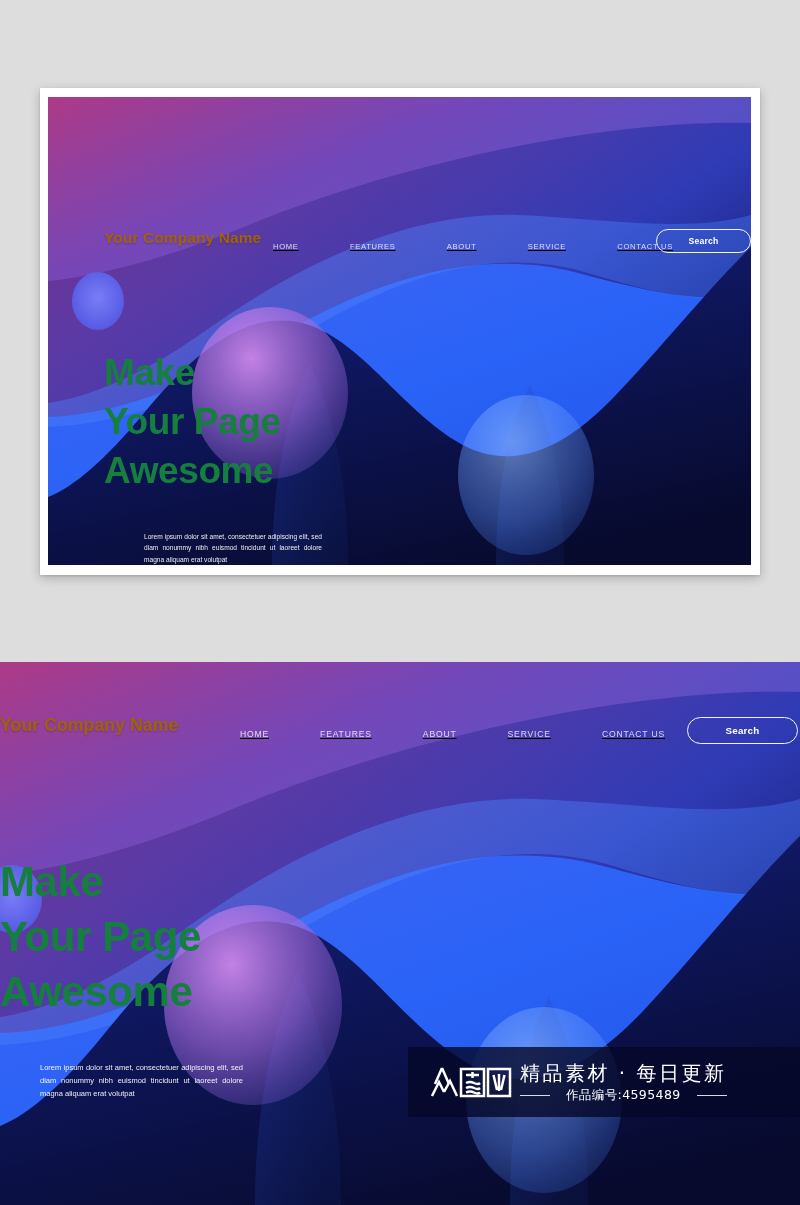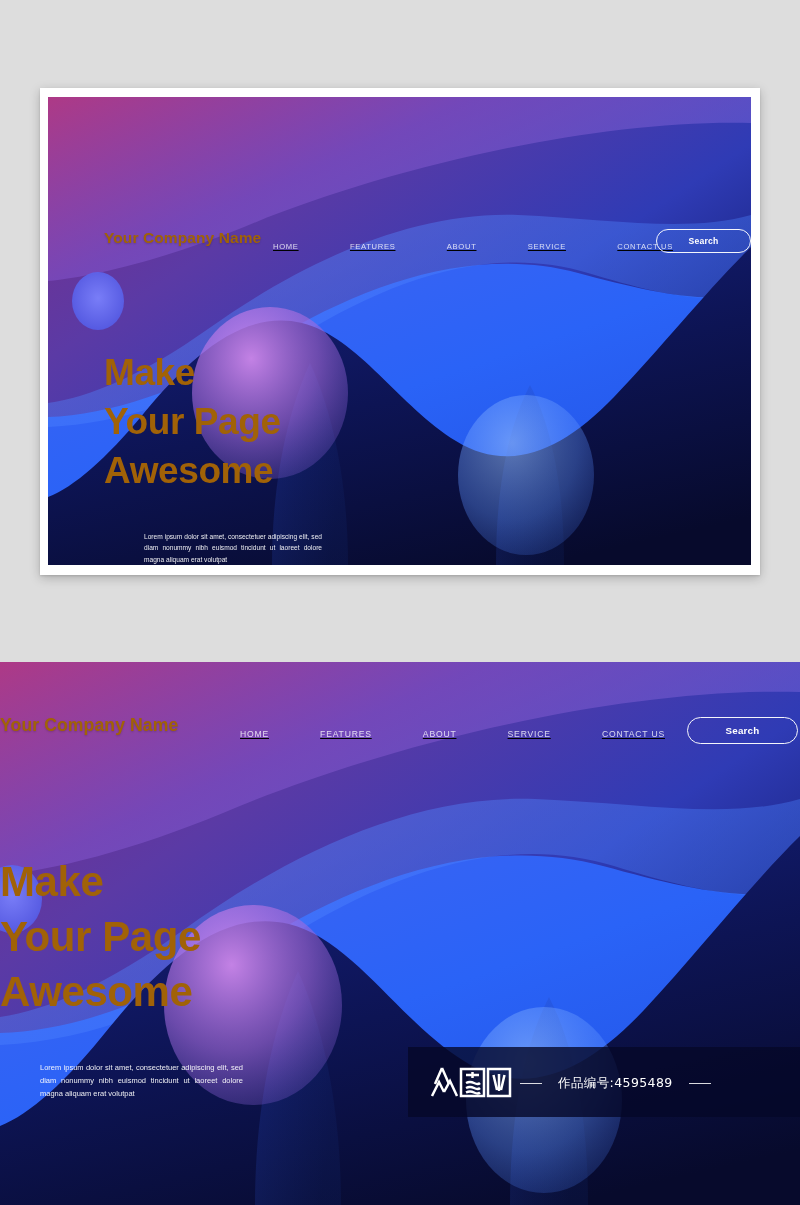--- a/index.html
+++ b/index.html
@@ -92,21 +92,21 @@
     align-items: center;
     justify-content: center;
     background: transparent;
     box-sizing: border-box;
     white-space: nowrap;
     text-align: right;
   }
 
   .headline {
     position: absolute;
-    color: #a16207;
+    color: #15803d;
     font-weight: bold;
     letter-spacing: -0.4px;
   }
   .headline div { white-space: nowrap; }
 
   .body-copy {
     position: absolute;
     color: rgba(255,255,255,0.92);
     text-align: justify;
     padding-left: 40px;
@@ -396,19 +396,20 @@
       <path d="M76 28 L102 28 M89 22 L89 34"></path>
       <path d="M76 44 Q84 40 92 44 Q100 48 104 44"></path>
       <path d="M76 54 Q84 50 92 54 Q100 58 104 54"></path>
       <path d="M76 63 Q84 59 92 63 Q100 67 104 63"></path>
 
       <rect x="120" y="16" width="44" height="54"></rect>
       <path d="M131 28 L138 58 M153 28 L146 58 M142 26 L142 60"></path>
     </g>
   </svg>
   <div class="wm-text">
+    <div class="wm-main">精品素材 · 每日更新</div>
     <div class="wm-sub-row">
       <span class="wm-rule"></span>
       <span class="wm-sub">作品编号:4595489</span>
       <span class="wm-rule"></span>
     </div>
   </div>
 </div>
 
 </body></html>

